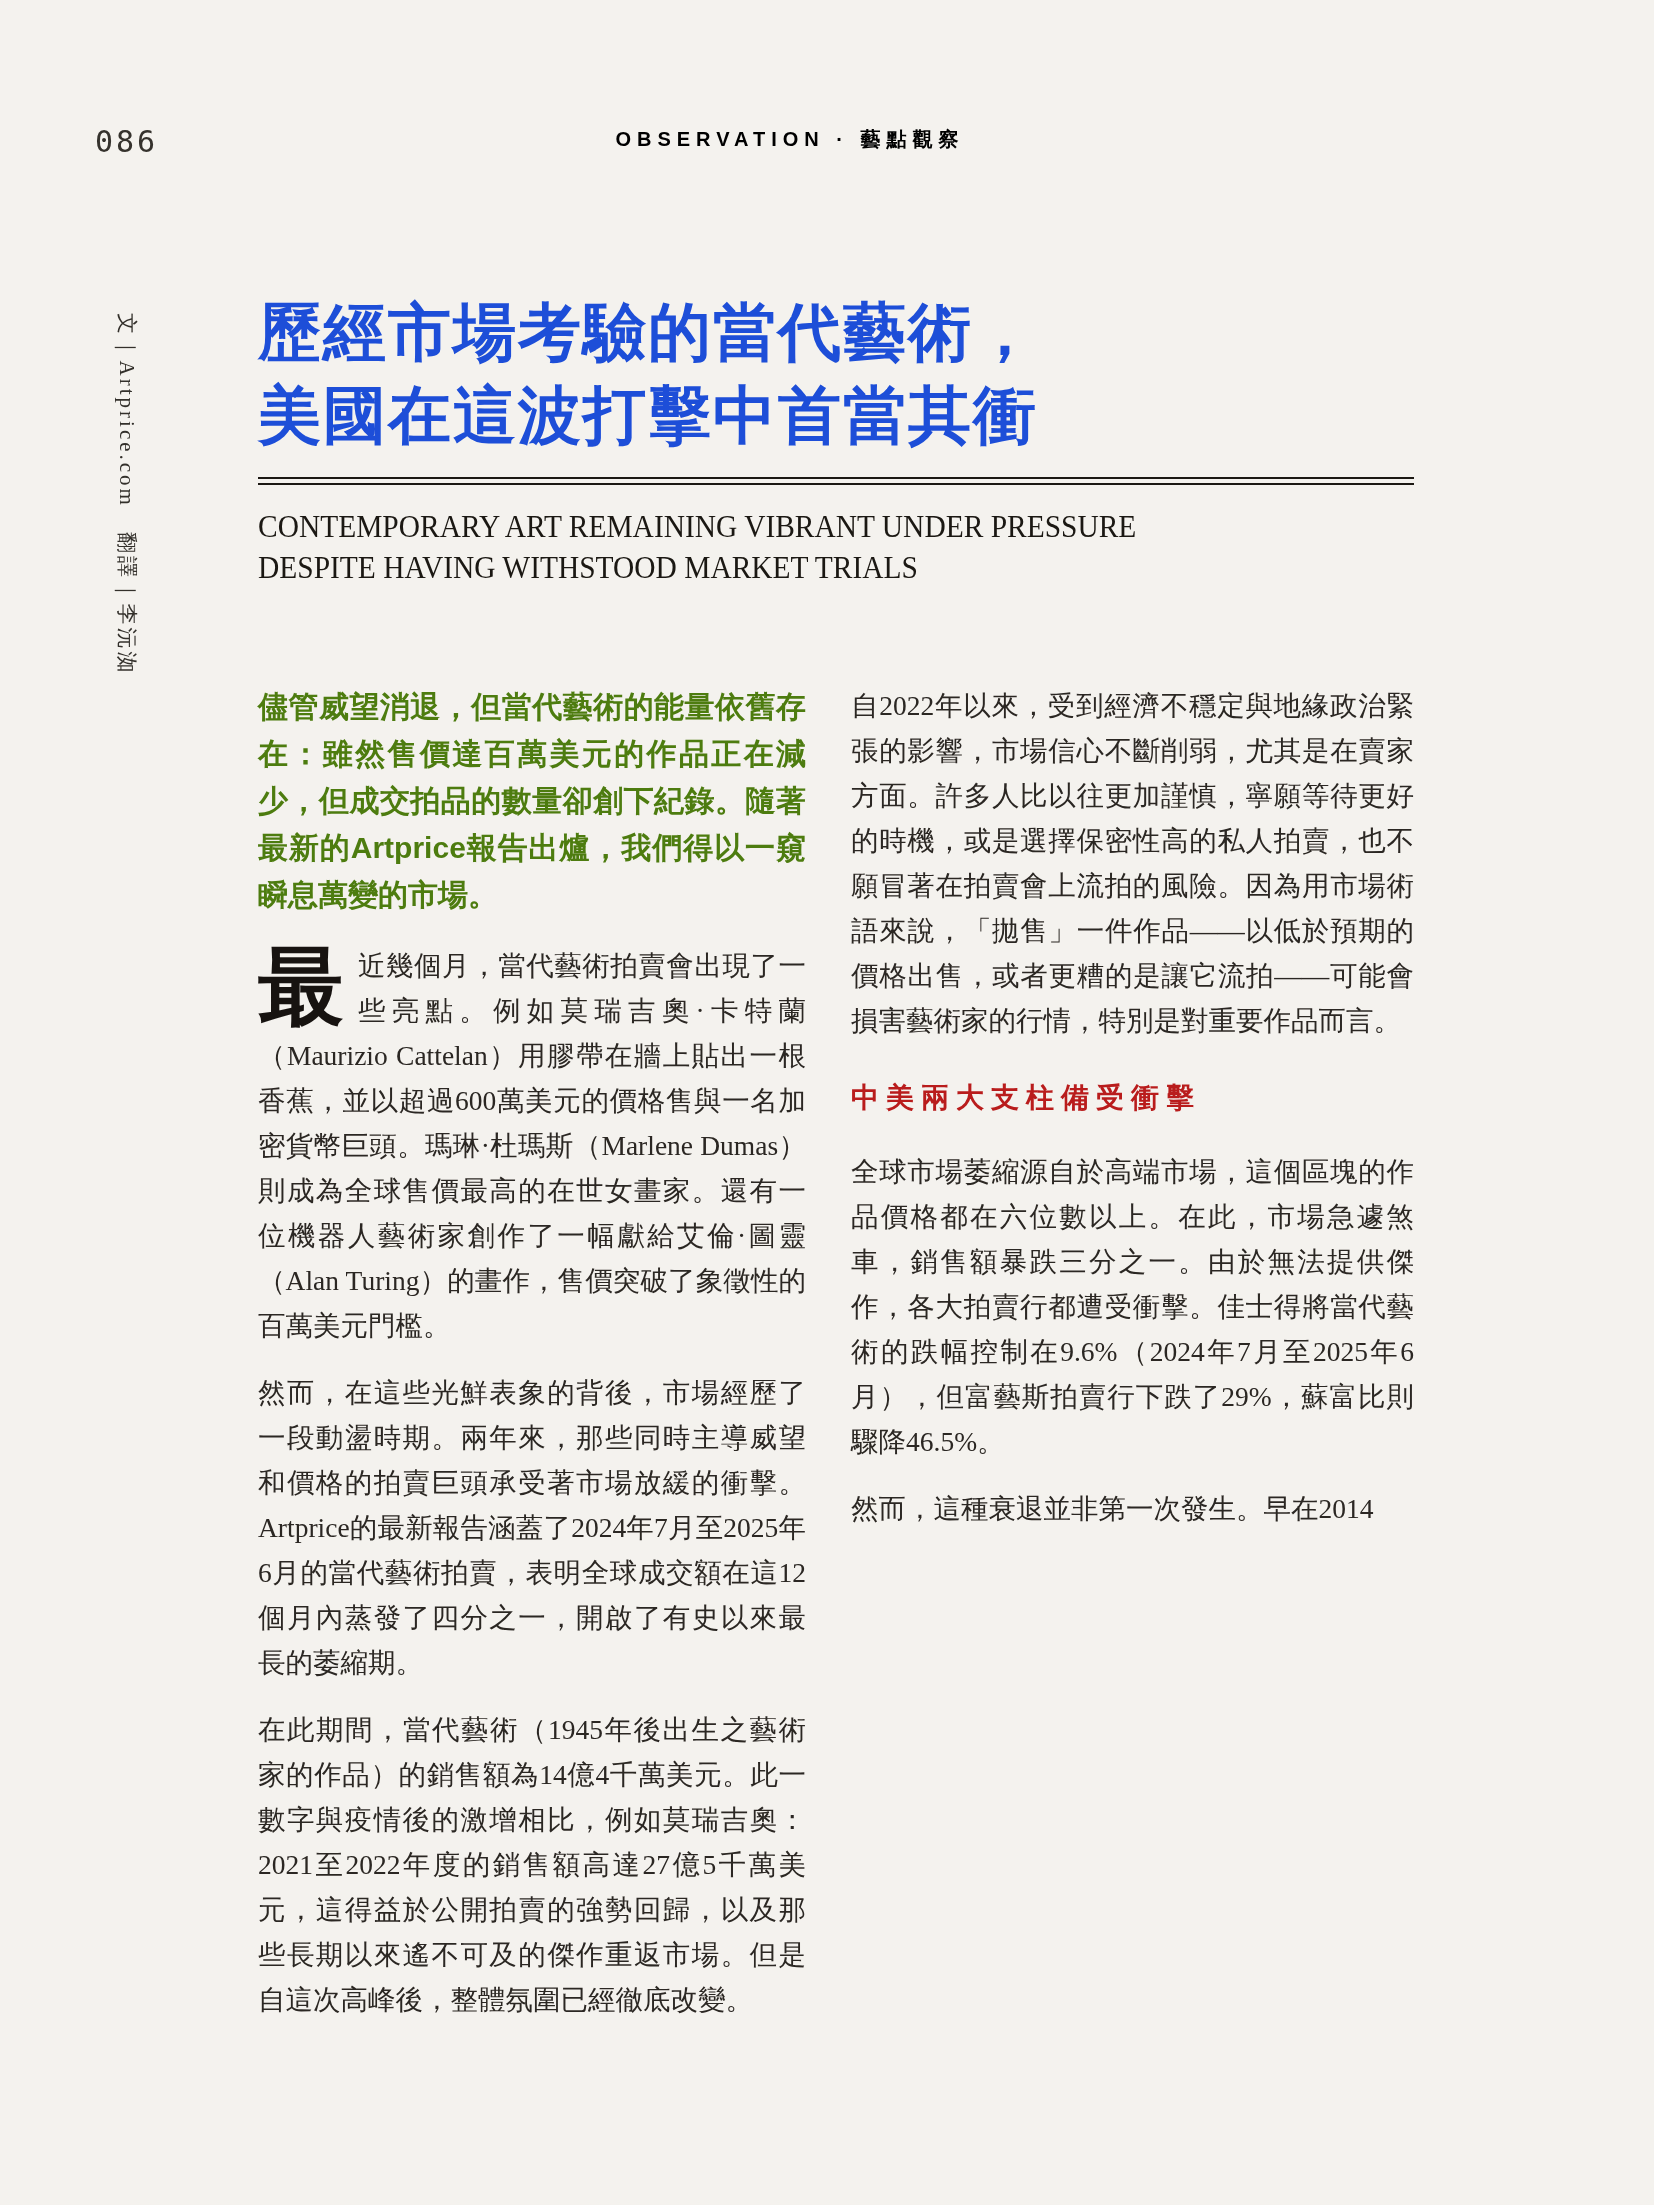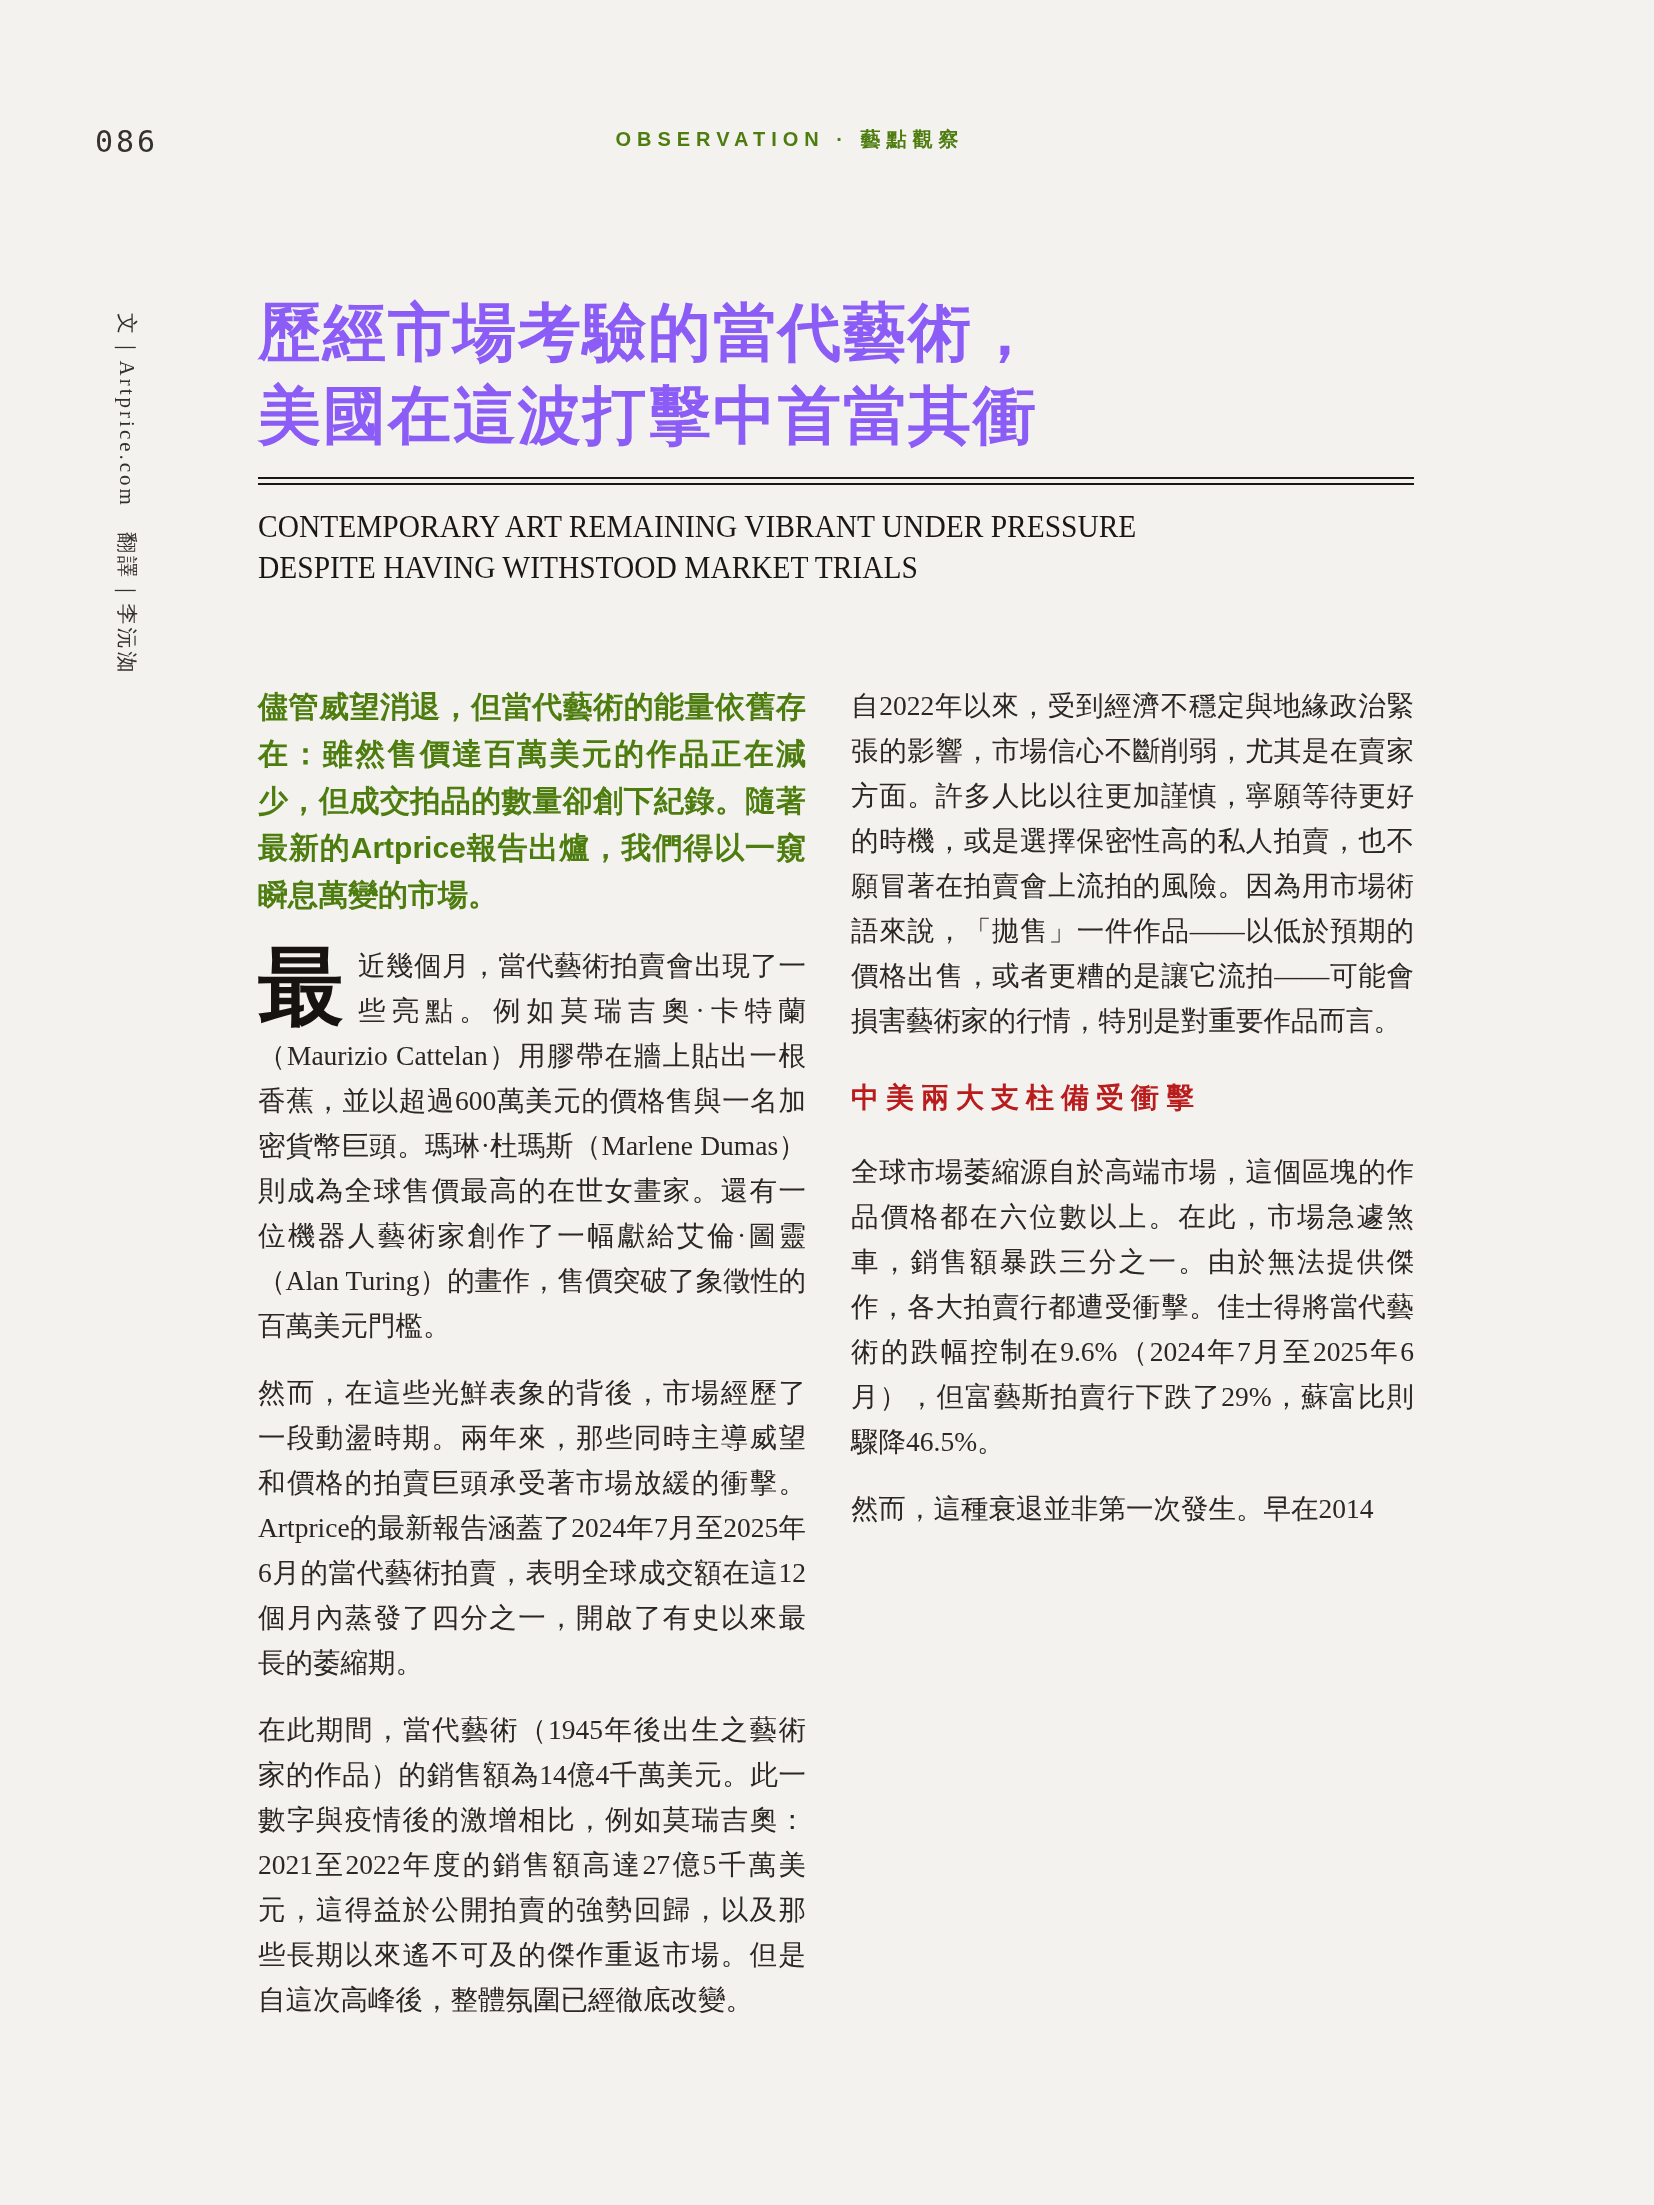--- a/index.html
+++ b/index.html
@@ -16,35 +16,35 @@
   
   .page-number {
     position:absolute; left:95px; top:124px;
     font-family:"DejaVu Sans Mono",monospace;
     font-size:30px; font-weight:400; letter-spacing:3px; color:#35322d;
   }
   .section-header {
     position:absolute; left:0; top:126px; width:1580px;
     text-align:center;
     font-family:"Liberation Sans","DejaVu Sans",sans-serif;
-    font-size:20px; font-weight:600; letter-spacing:6px; color:#4d7c0f;
+    font-size:20px; font-weight:600; letter-spacing:6px; color:#000000;
   }
   
   .byline-vertical {
     position:absolute; left:141px; top:313px;
     transform:rotate(90deg); transform-origin:top left;
     white-space:nowrap;
     font-size:21px; letter-spacing:3px; color:#33302b; font-weight:400;
   }
   
   .content { position:absolute; left:258px; top:0; width:1156px; }
   .article-title {
     position:absolute; left:0; top:292px; width:1156px;
     font-size:63px; line-height:83px; font-weight:600;
-    letter-spacing:2px; color:#8b5cf6;
+    letter-spacing:2px; color:#1d4ed8;
   }
   .title-divider {
     position:absolute; left:0; top:477px; width:1156px; height:8px;
     border-top:2px solid #1b1813; border-bottom:2px solid #1b1813;
   }
   .article-subtitle {
     position:absolute; left:0; top:506px; width:1200px;
     font-size:31px; line-height:41px; font-weight:400;
     color:#1b1813; letter-spacing:0px;
     transform:scaleX(0.95); transform-origin:left top;

